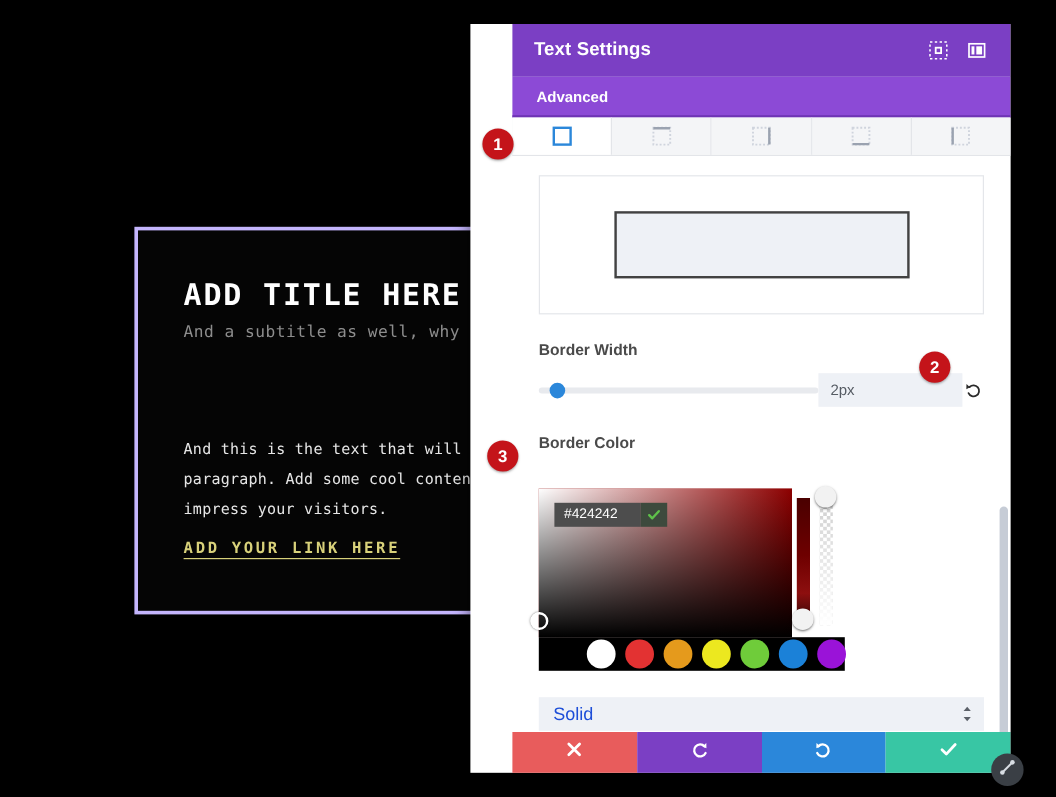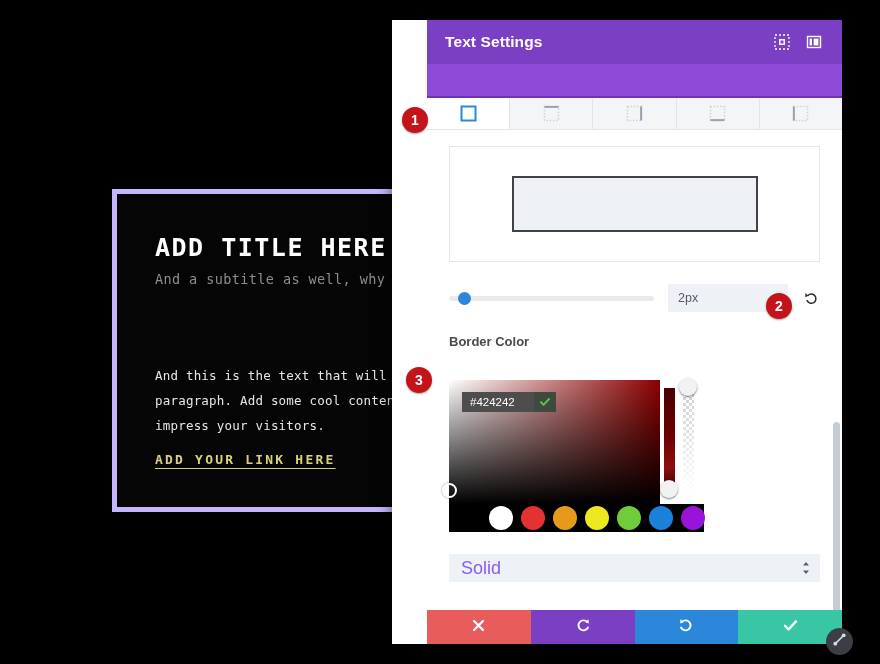--- a/index.html
+++ b/index.html
@@ -24,21 +24,21 @@
     position: absolute;
     left: 0; top: 0;
     width: 880px; height: 664px;
     background: #000000;
   }
   .module-box {
     position: absolute;
     left: 112px; top: 189px;
     width: 420px; height: 323px;
     background: #050505;
-    border: 5px solid #c4b5fd;
+    border: 3px solid #c4b5fd;
   }
   .module-inner {
     padding: 40px 38px 0 38px;
   }
   .site-title {
     font-family: "DejaVu Sans Mono", monospace;
     font-size: 25px;
     font-weight: bold;
     letter-spacing: 1.5px;
     color: #ffffff;
@@ -175,21 +175,21 @@
   .field-label {
     font-size: 13px;
     color: #4a4a4a;
     font-weight: bold;
     margin-bottom: 12px;
   }
 
   .width-row {
     display: flex;
     align-items: center;
-    gap: 14px;
+    gap: 0;
     margin-bottom: 22px;
   }
   .slider-wrap {
     flex: 1 1 auto;
     position: relative;
     height: 16px;
     display: flex; align-items: center;
     cursor: pointer;
   }
   .slider-track {
@@ -321,22 +321,22 @@
   }
 
   
   .select-box {
     position: relative;
     height: 28px;
     background: #eef1f6;
     display: flex;
     align-items: center;
     padding: 0 12px;
-    font-size: 18px;
-    color: #8b5cf6;
+    font-size: 15px;
+    color: #1d4ed8;
     cursor: pointer;
   }
   .select-arrows {
     position: absolute;
     right: 10px; top: 50%;
     transform: translateY(-50%);
     display: flex; flex-direction: column; align-items: center;
     line-height: 6px;
     font-size: 8px;
     color: #5b6068;
@@ -435,20 +435,21 @@
       <div class="header-icon">
         <svg width="16" height="16" viewBox="0 0 16 16">
           <rect x="1.5" y="2.5" width="13" height="11" fill="none" stroke="#ffffff" stroke-width="1.4"></rect>
           <rect x="3.6" y="4.6" width="2.4" height="6.8" fill="#ffffff"></rect>
           <rect x="7.6" y="4.6" width="4.8" height="6.8" fill="#ffffff"></rect>
         </svg>
       </div>
     </div>
 
     <div class="modal-tabs">
+      <div class="modal-tab">Advanced</div>
     </div>
 
     <div class="side-tabs">
       <div class="side-tab active">
         <svg width="17" height="17" viewBox="0 0 17 17">
           <rect x="1.5" y="1.5" width="14" height="14" fill="none" stroke="#2b87da" stroke-width="2"></rect>
         </svg>
       </div>
       <div class="side-tab">
         <svg width="17" height="17" viewBox="0 0 17 17">
@@ -475,20 +476,21 @@
         </svg>
       </div>
     </div>
 
     <div class="modal-body">
 
       <div class="preview-frame">
         <div class="preview-rect"></div>
       </div>
 
+      <div class="field-label">Border Width</div>
       <div class="width-row">
         <div class="slider-wrap">
           <div class="slider-track"></div>
           <div class="slider-thumb"></div>
         </div>
         <div class="num-input">2px</div>
         <div class="reset-icon">
           <svg width="15" height="15" viewBox="0 0 15 15">
             <path d="M4 4.5 A4.6 4.6 0 1 1 3.1 9.6" fill="none" stroke="#2b2b2b" stroke-width="1.5" stroke-linecap="round"></path>
             <path d="M1.4 2.1 L4.3 4.8 L1.3 6.3 Z" fill="#2b2b2b"></path>

